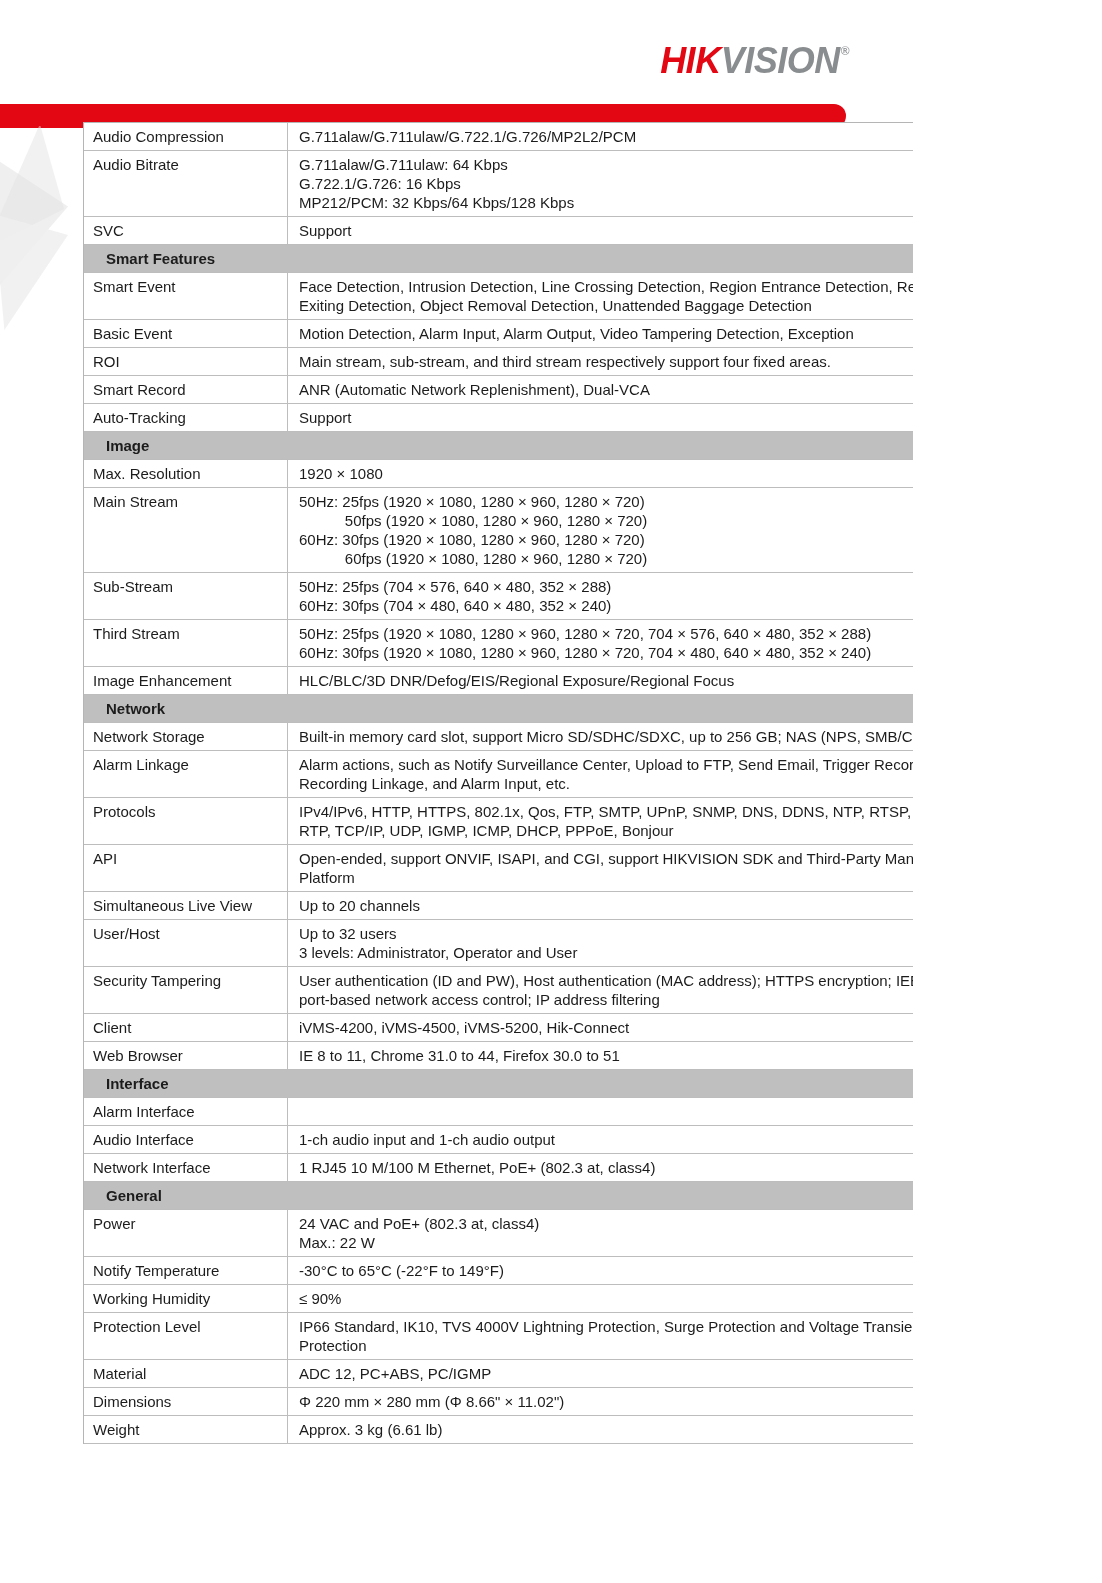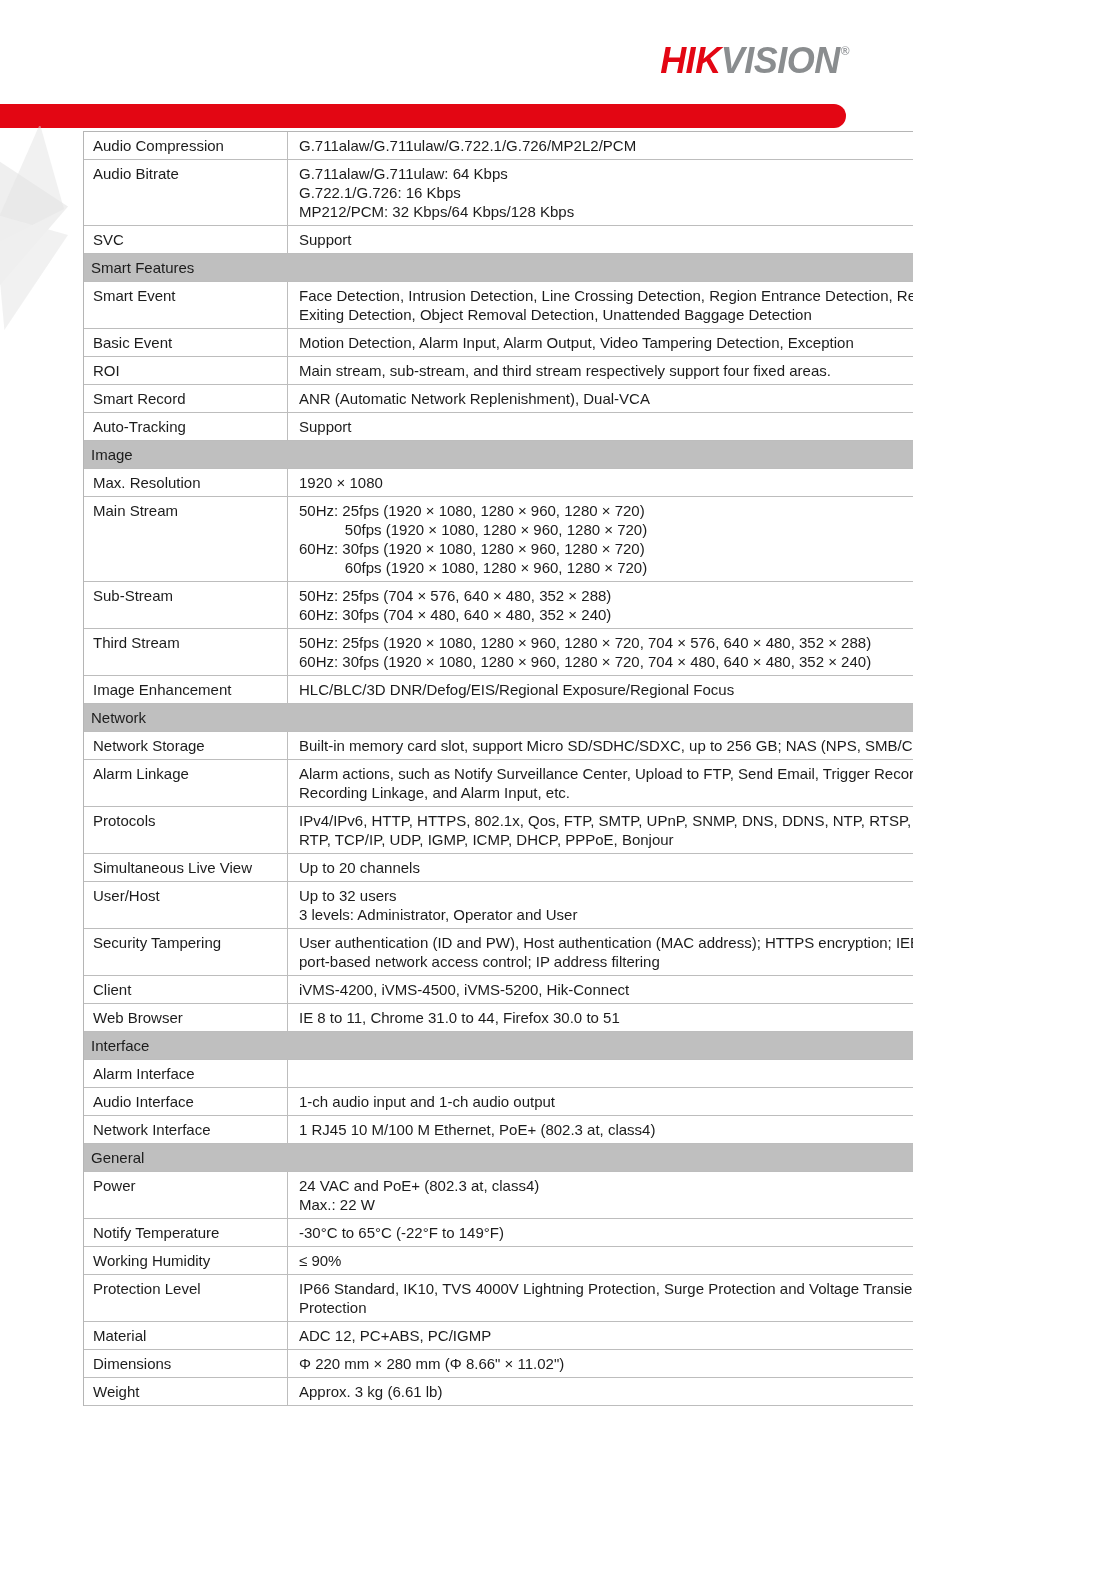--- a/index.html
+++ b/index.html
@@ -27,42 +27,42 @@
     border-radius:0 12px 12px 0;
   }
   
   .watermark { position:absolute; left:0; top:126px; width:72px; height:204px; overflow:hidden; z-index:0; }
   .wm-shape { position:absolute; }
   .wm1 { left:-12px; top:8px;  width:80px; height:165px; background:#eaeaea; opacity:.75; clip-path:polygon(0 12%, 100% 44%, 0 100%); }
   .wm2 { left:-22px; top:-2px; width:86px; height:125px; background:#e3e3e3; opacity:.5;  clip-path:polygon(8% 100%, 72% 0, 100% 68%); }
   .wm3 { left:-6px;  top:88px; width:74px; height:116px; background:#efefef; opacity:.85; clip-path:polygon(0 0, 100% 18%, 14% 100%); }
   
   .spec-table {
-    position:absolute; left:83px; top:131px; width:917px;
+    position:absolute; left:83px; top:122px; width:917px;
     background:#ffffff;
     border:1px solid #b5b5b5; border-bottom:none;
     font-size:15px; line-height:19px;
     z-index:1;
     box-sizing:border-box;
   }
   .spec-row { display:flex; border-bottom:1px solid #bdbdbd; }
   .label-cell {
     flex:0 0 204px; box-sizing:border-box;
     padding:4px 8px 4px 9px;
     border-right:1px solid #bdbdbd;
   }
   .value-cell {
     flex:1; box-sizing:border-box;
     padding:4px 10px 4px 11px;
     white-space:pre-wrap;
   }
   .section-row {
     background:#bfbfbf;
-    font-weight:normal;
-    padding:4px 7px;
+    font-weight:bold;
+    padding:4px 22px;
     border-bottom:1px solid #bdbdbd;
   }
 </style>
 </head>
 <body>
 
 <div class="page">
 
   <div class="logo">
     <span class="logo-hik">HIK</span><span class="logo-vision">VISION</span><span class="logo-reg">®</span>
@@ -145,20 +145,24 @@
       </div>
       <div class="spec-row">
         <div class="label-cell">Alarm Linkage</div>
         <div class="value-cell">Alarm actions, such as Notify Surveillance Center, Upload to FTP, Send Email, Trigger Recording, Recording Linkage, and Alarm Input, etc.</div>
       </div>
       <div class="spec-row">
         <div class="label-cell">Protocols</div>
         <div class="value-cell">IPv4/IPv6, HTTP, HTTPS, 802.1x, Qos, FTP, SMTP, UPnP, SNMP, DNS, DDNS, NTP, RTSP, RTCP, RTP, TCP/IP, UDP, IGMP, ICMP, DHCP, PPPoE, Bonjour</div>
       </div>
       <div class="spec-row">
+        <div class="label-cell">API</div>
+        <div class="value-cell">Open-ended, support ONVIF, ISAPI, and CGI, support HIKVISION SDK and Third-Party Management Platform</div>
+      </div>
+      <div class="spec-row">
         <div class="label-cell">Simultaneous Live View</div>
         <div class="value-cell">Up to 20 channels</div>
       </div>
       <div class="spec-row">
         <div class="label-cell">User/Host</div>
         <div class="value-cell">Up to 32 users
 3 levels: Administrator, Operator and User</div>
       </div>
       <div class="spec-row">
         <div class="label-cell">Security Tampering</div>

